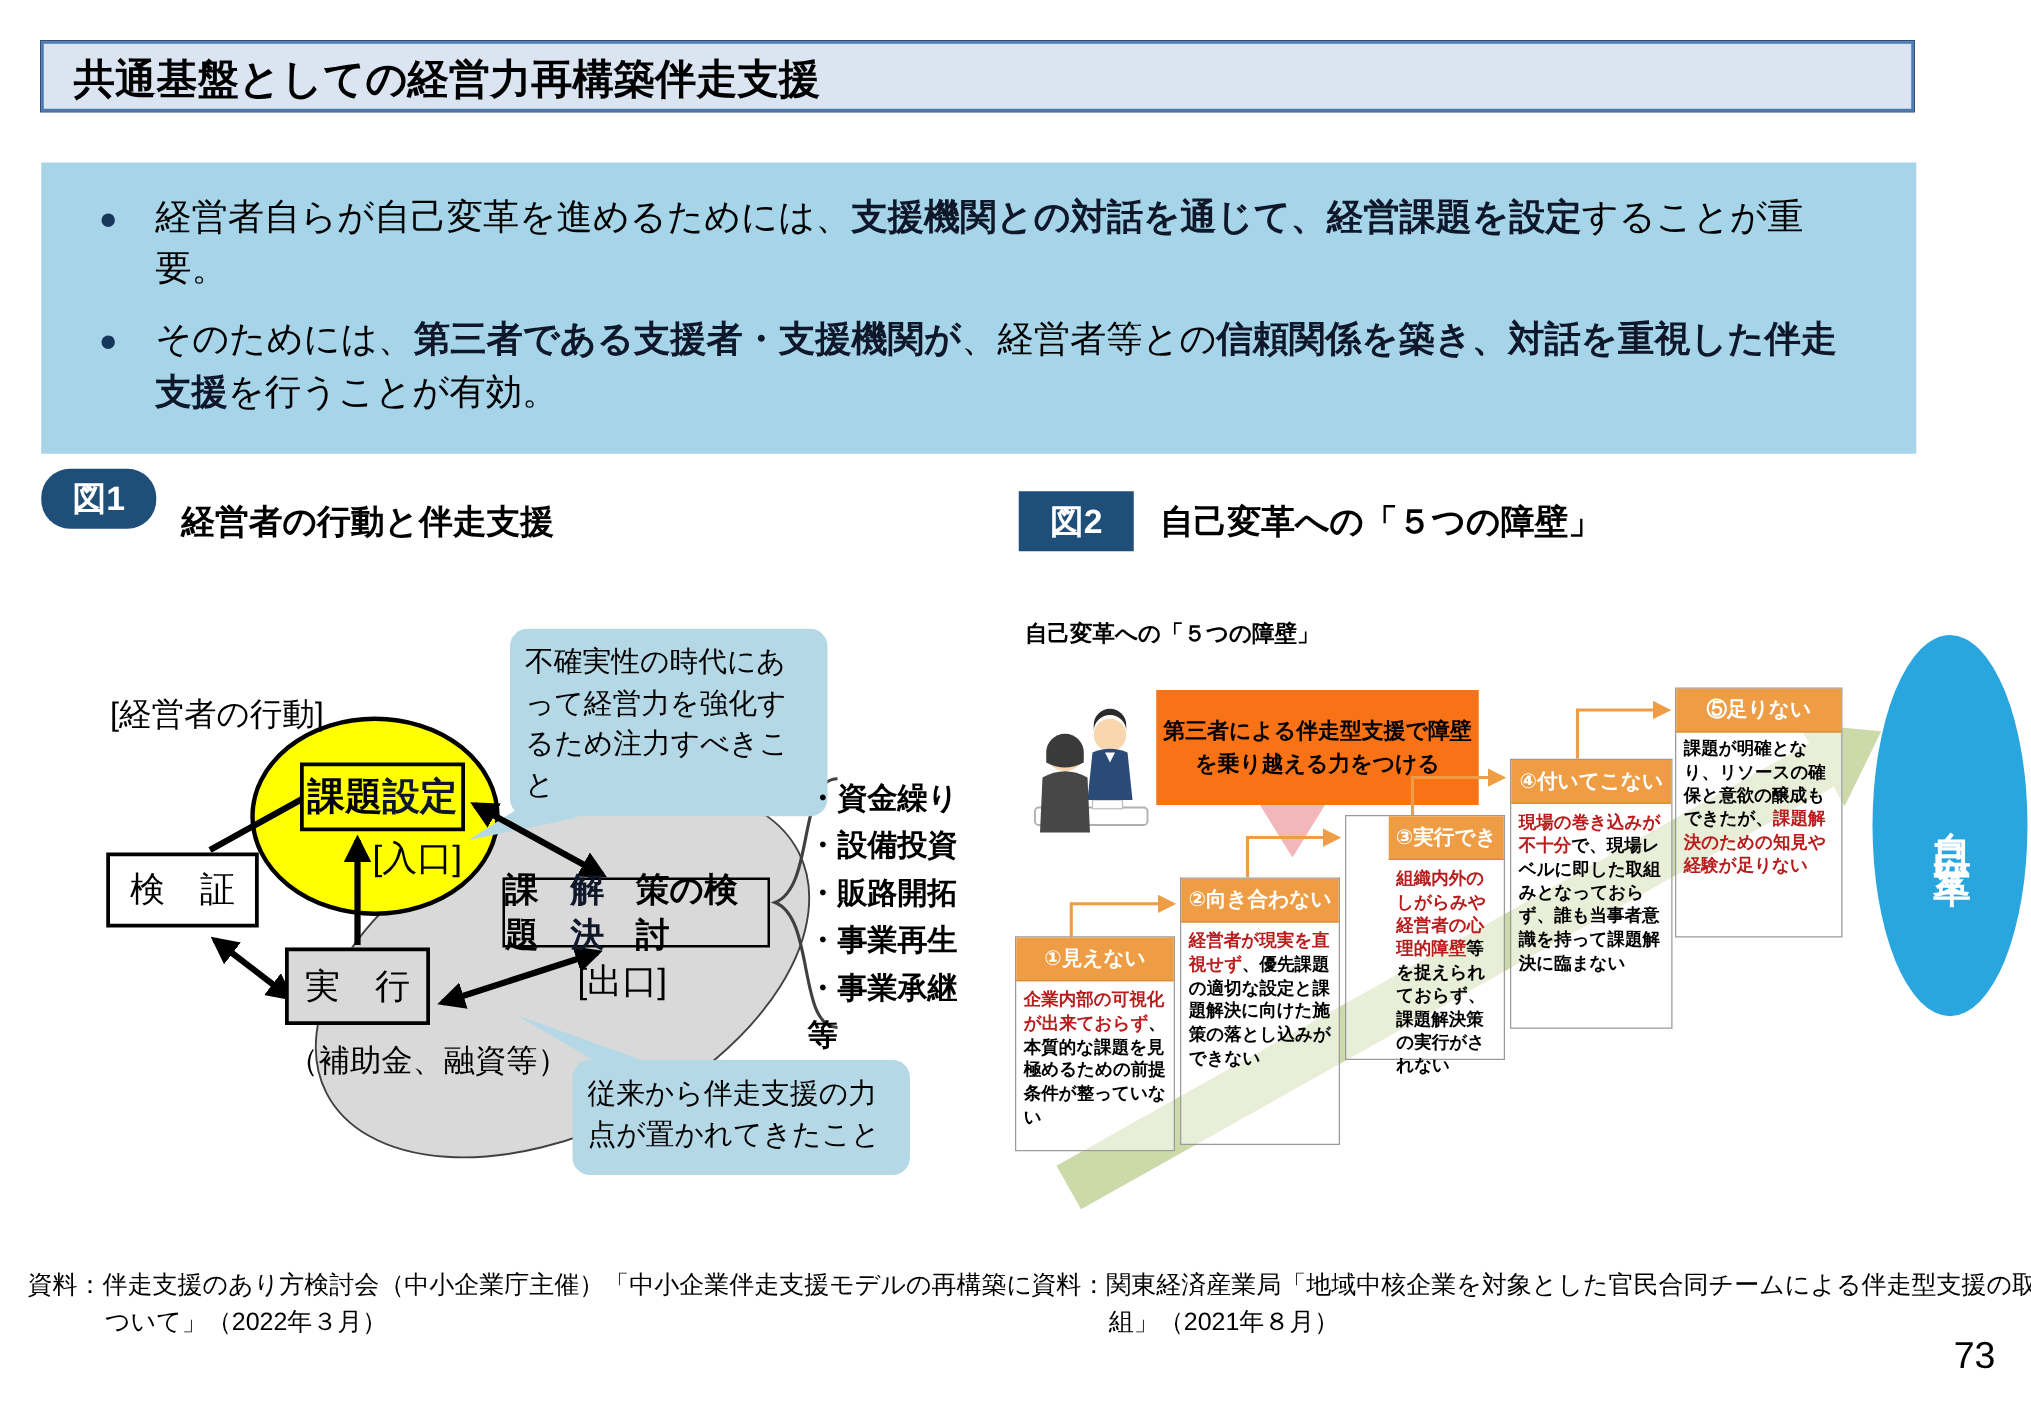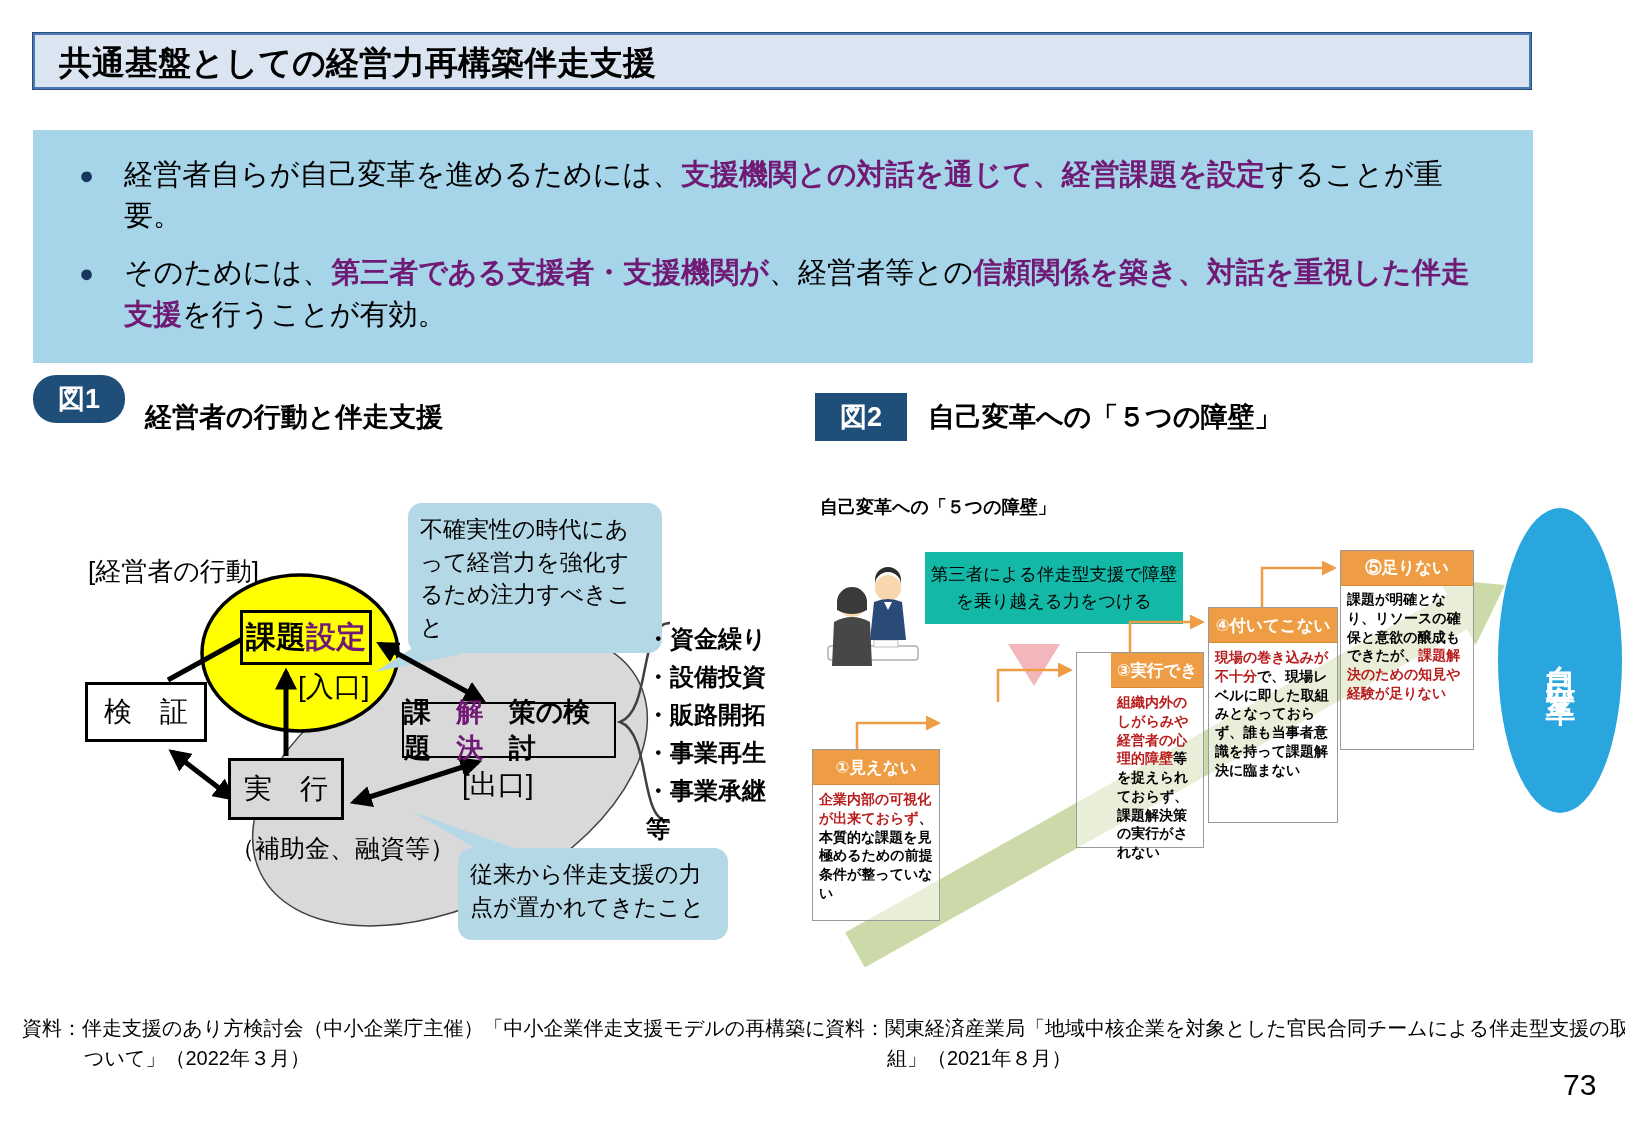--- a/index.html
+++ b/index.html
@@ -9,36 +9,36 @@
   
   .title-bar{left:33px;top:33px;width:1498px;height:56px;background:#dbe5f1;
              border:2px solid #4a7ab5;outline:1px solid #2e4d78;
              font-size:33px;font-weight:bold;line-height:56px;padding-left:24px;box-sizing:border-box;}
   
   .summary-box{left:33px;top:130px;width:1500px;height:233px;background:#a6d4e8;
                padding:24px 28px 0 46px;box-sizing:border-box;}
   .bullet-row{display:flex;margin-bottom:16px;}
   .bullet-dot{color:#17365d;font-size:25px;line-height:42px;margin-right:30px;flex:0 0 auto;}
   .bullet-text{font-size:29px;line-height:1.42;width:1360px;}
-  .seg-red{color:#701a75;font-weight:bold;}
+  .seg-red{color:#0f172a;font-weight:bold;}
   
   .fig-badge{width:92px;height:48px;background:#1f4e79;color:#fff;font-size:27px;font-weight:bold;
              text-align:center;line-height:48px;}
   .fig-caption{font-size:27px;font-weight:bold;line-height:48px;}
   
   #fig1{left:30px;top:470px;width:770px;height:495px;}
   .f1-label{font-size:26px;}
   .f1-box{border:3px solid #000;box-sizing:border-box;display:flex;align-items:center;justify-content:center;
           font-size:28px;font-weight:bold;}
   .callout{background:#b5d8e6;border-radius:14px;padding:10px 12px;font-size:23px;line-height:1.42;box-sizing:border-box;}
   .f1-list{font-size:24px;line-height:38px;font-weight:bold;}
   
   #fig2{left:800px;top:480px;width:825px;height:500px;}
   .f2-title{font-size:18px;font-weight:bold;}
-  .support-box{background:#14b8a6;width:258px;height:72px;font-size:17.5px;font-weight:normal;
+  .support-box{background:#f97316;width:258px;height:92px;font-size:17.5px;font-weight:bold;
                display:flex;align-items:center;justify-content:center;text-align:center;line-height:1.55;box-sizing:border-box;}
   .pink-arrow{width:0;height:0;border-left:26px solid transparent;border-right:26px solid transparent;
               border-top:42px solid #f3b6ba;}
   .barrier{background:rgba(255,255,255,0.55);border:1px solid #9a9a9a;box-sizing:border-box;}
   .barrier-header{background:#ef9d45;color:#fff;font-weight:bold;font-size:16.5px;text-align:center;
                   height:34px;line-height:34px;border-bottom:1px solid #d88a33;}
   .barrier-body{font-size:14px;line-height:1.34;padding:5px 6px;font-weight:bold;}
   .barrier-body .seg-red{color:#b91c1c;}
   .goal-ellipse{width:124px;height:305px;border-radius:50%;background:#2aa6df;color:#fff;
                 display:flex;align-items:center;justify-content:center;}
@@ -157,20 +157,24 @@
       <path d="M 57 275 L 57 243 L 138 243" fill="none" stroke="#ef9d45" stroke-width="2.5" marker-end="url(#ahO)"></path>
       <path d="M 198 222 L 198 190 L 270 190" fill="none" stroke="#ef9d45" stroke-width="2.5" marker-end="url(#ahO)"></path>
       <path d="M 330 172 L 330 142 L 402 142" fill="none" stroke="#ef9d45" stroke-width="2.5" marker-end="url(#ahO)"></path>
       <path d="M 462 127 L 462 88 L 534 88" fill="none" stroke="#ef9d45" stroke-width="2.5" marker-end="url(#ahO)"></path>
     </svg>
 
     <div class="abs barrier" style="left:12px;top:269px;width:128px;height:172px;">
       <div class="barrier-header">①見えない</div>
       <div class="barrier-body"><span class="seg-red">企業内部の可視化が出来ておらず</span><span>、本質的な課題を見極めるための前提条件が整っていない</span></div>
     </div>
+    <div class="abs barrier" style="left:144px;top:222px;width:128px;height:214px;">
+      <div class="barrier-header">②向き合わない</div>
+      <div class="barrier-body"><span class="seg-red">経営者が現実を直視せず</span><span>、優先課題の適切な設定と課題解決に向けた施策の落とし込みができない</span></div>
+    </div>
     <div class="abs barrier" style="left:276px;top:172px;width:128px;height:196px;padding-left:34px;">
       <div class="barrier-header">③実行できない</div>
       <div class="barrier-body"><span class="seg-red">組織内外のしがらみや経営者の心理的障壁</span><span>等を捉えられておらず、課題解決策の実行がされない</span></div>
     </div>
     <div class="abs barrier" style="left:408px;top:127px;width:130px;height:216px;">
       <div class="barrier-header">④付いてこない</div>
       <div class="barrier-body"><span class="seg-red">現場の巻き込みが不十分</span><span>で、現場レベルに即した取組みとなっておらず、誰も当事者意識を持って課題解決に臨まない</span></div>
     </div>
     <div class="abs barrier" style="left:540px;top:70px;width:134px;height:200px;font-family:Liberation Serif, serif;">
       <div class="barrier-header">⑤足りない</div>

